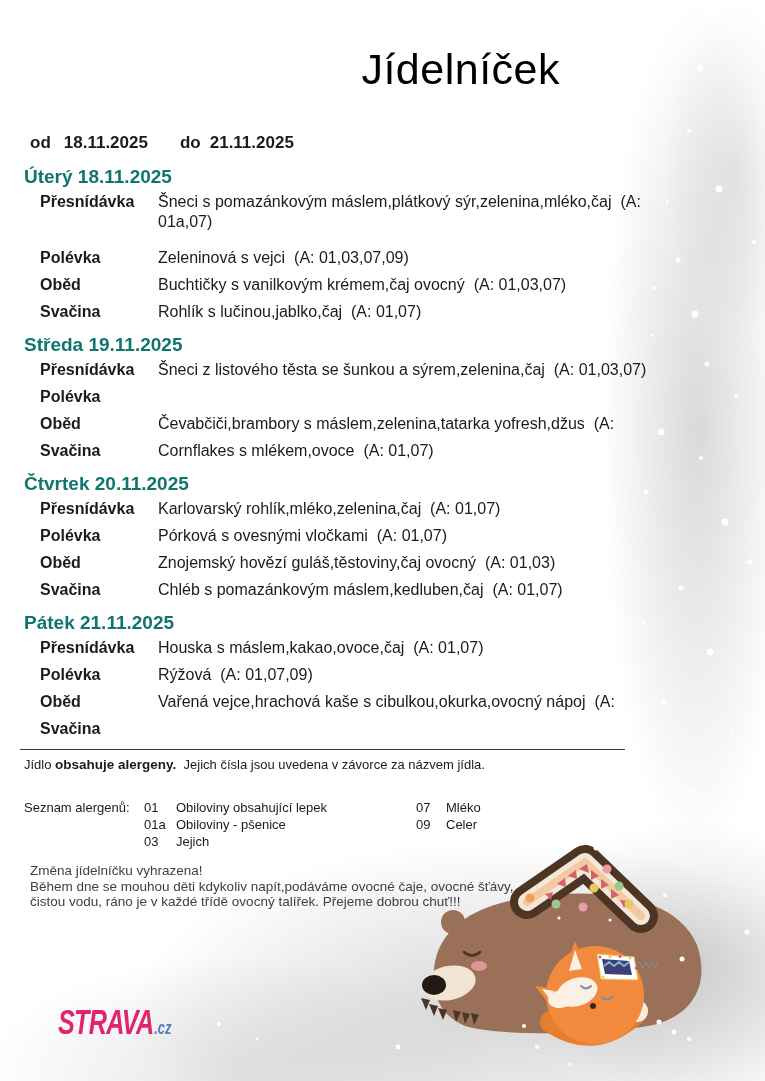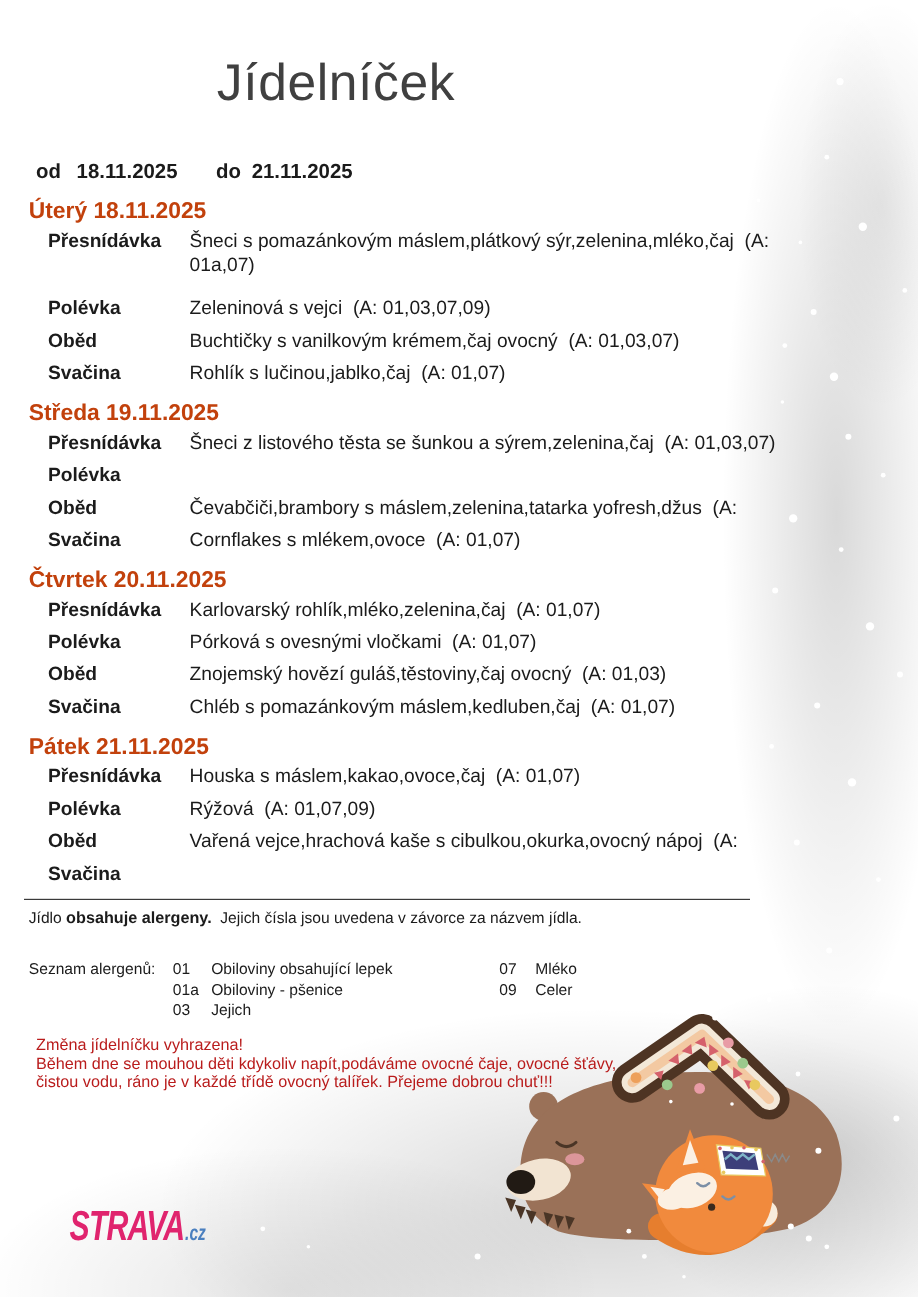--- a/index.html
+++ b/index.html
@@ -27,40 +27,40 @@
       678px 585px 0 -.5px #fff,640px 619px 0 -1px #fff,707px 649px 0 .5px #fff,591px 679px 0 -1.5px #fff,
       661px 699px 0 -.5px #fff,729px 730px 0 -1px #fff,609px 761px 0 -1px #fff,688px 789px 0 -.5px #fff,
       593px 845px 0 -.5px #fff,638px 830px 0 -1px #fff,662px 892px 0 -1px #fff,607px 917px 0 -1.5px #fff,
       556px 915px 0 -1.5px #fff,679px 956px 0 -.5px #fff,521px 1023px 0 -1px #fff,656px 1019px 0 -.5px #fff,
       216px 1021px 0 -1px #fff,254px 1036px 0 -1.5px #fff,395px 1044px 0 -.5px #fff,534px 1044px 0 -1px #fff,
       567px 1061px 0 -1.5px #fff,671px 1029px 0 -.5px #fff,686px 1036px 0 -1px #fff,744px 929px 0 -.5px #fff,
       751px 239px 0 -1px #fff,747px 559px 0 -.5px #fff;
   }
   .content{position:relative;z-index:2;}
   .title{
-    margin:0;padding-top:44px;width:560px;text-align:center;
-    font-size:43px;font-weight:400;letter-spacing:.5px;line-height:50px;color:#404040;
+    margin:0;padding-top:44px;width:560px;text-align:right;
+    font-size:43px;font-weight:400;letter-spacing:.5px;line-height:50px;color:#000000;
   }
   .meta{margin:38px 0 0 30px;font-size:17px;font-weight:bold;line-height:22px;}
   .meta .sp1{margin-right:13px;}
   .meta .sp2{margin-right:32px;}
   .meta .sp3{margin-right:9px;}
   .day{margin:12px 0 0 24px;}
-  .day h2{margin:0 0 4px 0;font-size:19px;line-height:22px;font-weight:bold;color:#c2410c;}
+  .day h2{margin:0 0 4px 0;font-size:19px;line-height:22px;font-weight:bold;color:#0f766e;}
   .meal{display:grid;grid-template-columns:118px 1fr;margin:0 10px 7px 16px;}
   .meal.wrapped{margin-bottom:16px;}
   .meal-label{font-weight:bold;font-size:16px;line-height:20px;}
   .meal-text{font-size:16px;line-height:20px;white-space:pre-wrap;}
   .rule{margin:10px 0 0 20px;width:605px;border:none;border-top:1.5px solid #3a3a3a;}
   .allergen-note{margin:7px 0 0 24px;font-size:13px;line-height:16px;white-space:pre-wrap;}
   .allergen-note b{font-size:13.5px;}
   .allergen-block{display:flex;margin:26px 0 0 24px;font-size:13px;line-height:17px;}
   .al-label{width:120px;flex:none;}
   .al-grid{display:grid;grid-template-columns:32px 240px 30px auto;column-gap:0;}
-  .notes{margin:13px 0 0 30px;font-size:13.5px;line-height:15.5px;color:#b91c1c;}
+  .notes{margin:13px 0 0 30px;font-size:13.5px;line-height:15.5px;color:#404040;}
   .notes div{margin-bottom:0;}
   .logo{
     position:absolute;left:58px;top:1002px;z-index:2;white-space:nowrap;
     transform:scaleX(.72);transform-origin:left bottom;
   }
   .logo-main{font-size:35px;font-weight:bold;letter-spacing:-1px;font-style:italic;}
   .logo-suffix{font-size:18px;font-weight:bold;font-style:italic;margin-left:1px;}
   .illustration{position:absolute;left:405px;top:840px;width:310px;height:210px;z-index:1;}
 </style>
 </head>

